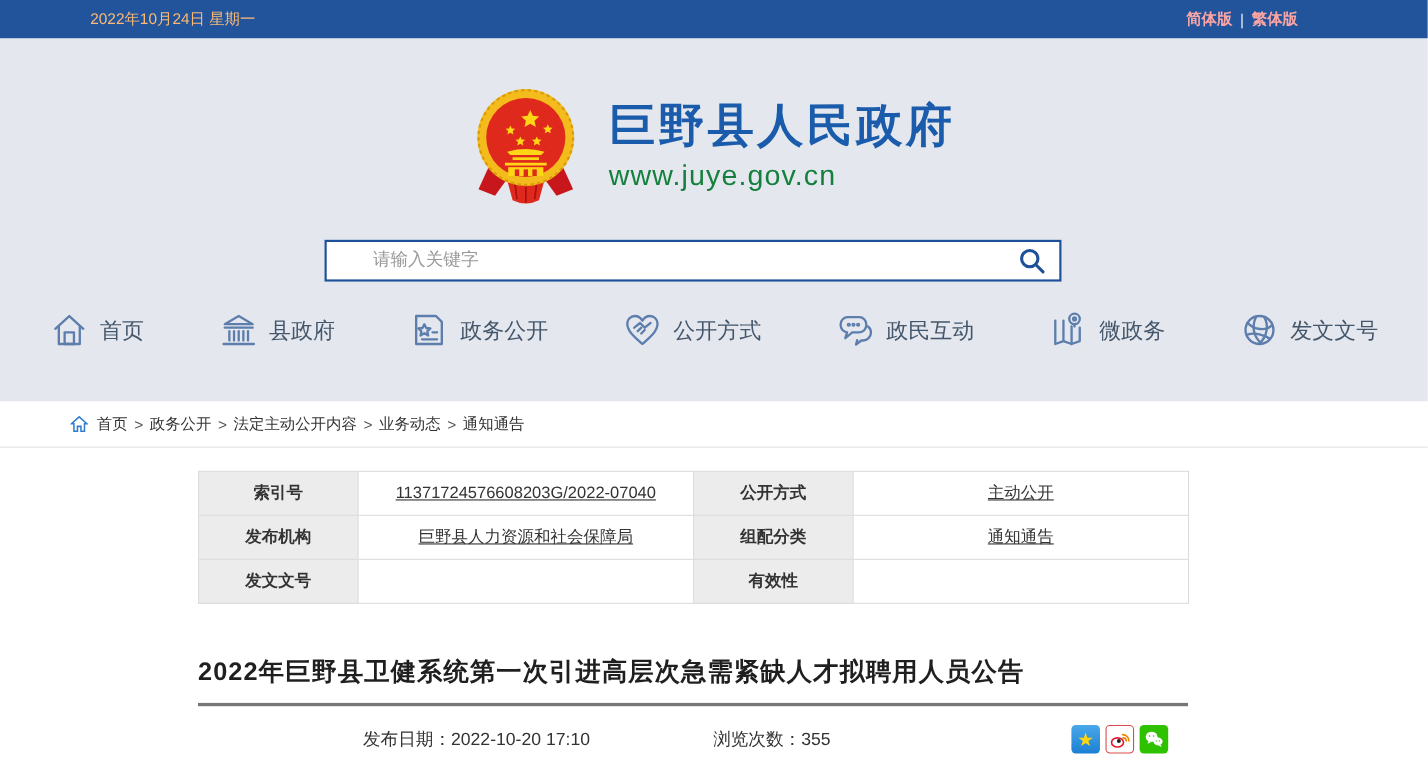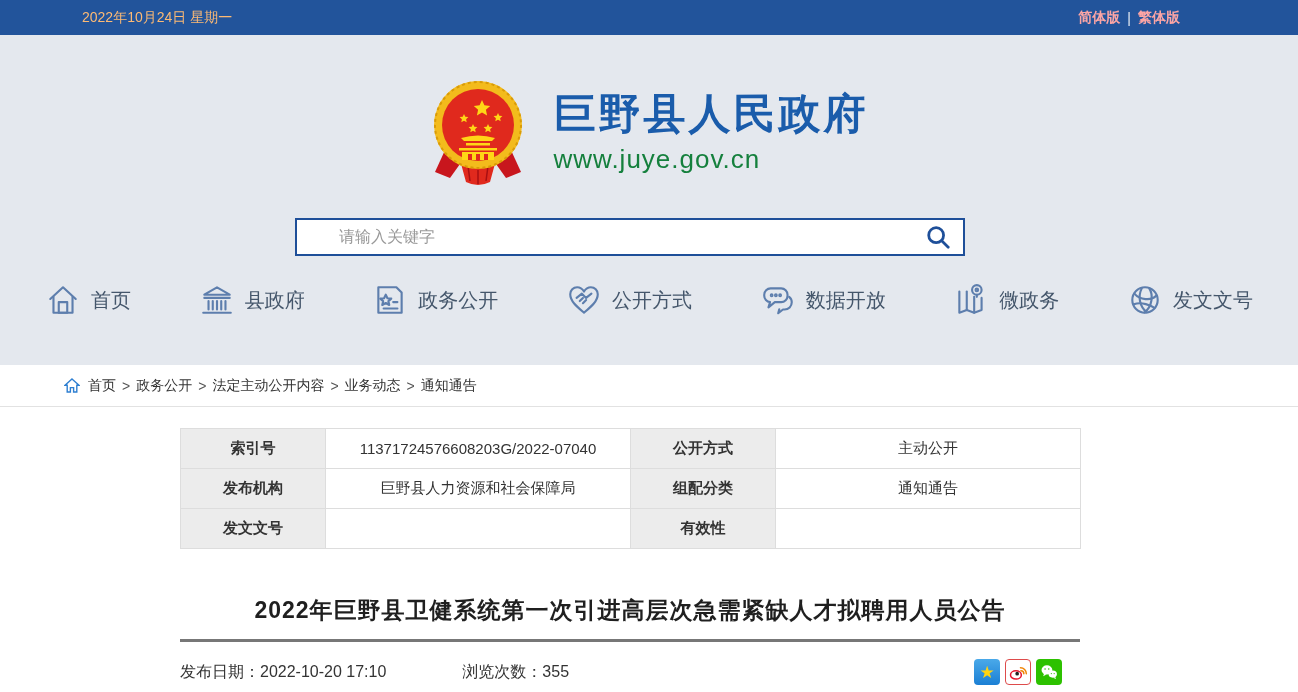--- a/index.html
+++ b/index.html
@@ -33,28 +33,28 @@
   .breadcrumb { height:42px; background:#fff; border-bottom:1px solid #e2e2e2; display:flex; align-items:center; padding-left:64px; font-size:14px; color:#333; }
   .breadcrumb .home-ico { margin-right:8px; display:flex; }
   .breadcrumb a { color:#333; text-decoration:none; cursor:pointer; }
   .breadcrumb .sep { margin:0 6px; color:#555; }
 
   
   .content { background:#fff; }
   table.info { border-collapse:collapse; margin:21px 4px 0 180px; width:900px; table-layout:fixed; }
   table.info td { border:1px solid #ddd; height:40px; text-align:center; font-size:15px; color:#333; vertical-align:middle; }
   table.info td.lbl { background:#ececec; font-weight:bold; width:145px; }
-  table.info td.val { background:#fff; width:305px; }
-
-  .article-title { margin:46px 0 0 180px; width:900px; text-align:center; font-size:23px; font-weight:bold; color:#1f1f1f; letter-spacing:1px; }
+  table.info td.val { background:#fff; width:305px;text-decoration:underline; }
+
+  .article-title { margin:46px 0 0 180px; width:900px; font-size:23px; font-weight:bold; color:#1f1f1f; letter-spacing:1px; }
   .title-divider { margin:13px 0 0 180px; width:900px; height:3px; background:#777; }
 
   .meta-row { margin:17px 0 0 180px; width:900px; display:flex; align-items:center; font-size:16px; color:#333; }
-  .meta-date { }
-  .meta-views { margin-left:76px; }
+  .meta-date { margin-left:150px; }
+  .meta-views { margin-left:112px; }
   .share { margin-left:auto; margin-right:18px; display:flex; gap:5px; }
   .share .sicon { width:26px; height:26px; border-radius:4px; display:flex; align-items:center; justify-content:center; cursor:pointer; }
   .sicon.qzone { background:linear-gradient(#4aa9e9,#1b7fd4); color:#ffd411; font-size:17px; line-height:1; }
   .sicon.weibo { background:#fff; border:1px solid #de4b4b; }
   .sicon.wechat { background:#2dc100; }
 </style>
 </head>
 <body>
 
 <div class="topbar">
@@ -151,21 +151,21 @@
       <span class="nav-label">公开方式</span>
     </div>
     <div class="nav-item">
       <svg viewBox="0 0 34 34">
         <path d="M10 6 H20 a6 6 0 0 1 6 6 v1 a6 6 0 0 1 -6 6 H14 L8 24 L9.5 19 A6 6 0 0 1 4 13 v-1 a6 6 0 0 1 6 -6 Z"></path>
         <circle cx="11" cy="12.5" r="0.8"></circle>
           <circle cx="15" cy="12.5" r="0.8"></circle>
           <circle cx="19" cy="12.5" r="0.8"></circle>
         <path d="M27.5 14 a6.5 6.5 0 0 1 2.5 5.2 a6.8 6.8 0 0 1 -6.8 6.8 h-1.5 l-4.5 3.5 l1 -3.8"></path>
       </svg>
-      <span class="nav-label">数据开放</span>
+      <span class="nav-label">政民互动</span>
     </div>
     <div class="nav-item">
       <svg viewBox="0 0 34 34">
         <path d="M6 9 V29 L13 26.5 L20 29 L27 26.5 V15"></path>
           <line x1="13" y1="9" x2="13" y2="26.5"></line>
           <line x1="20" y1="14" x2="20" y2="29"></line>
         <circle cx="22.5" cy="7.5" r="4.5"></circle>
           <circle cx="22.5" cy="7.5" r="1.2"></circle>
           <line x1="22.5" y1="12" x2="22.5" y2="14"></line>
       </svg>

